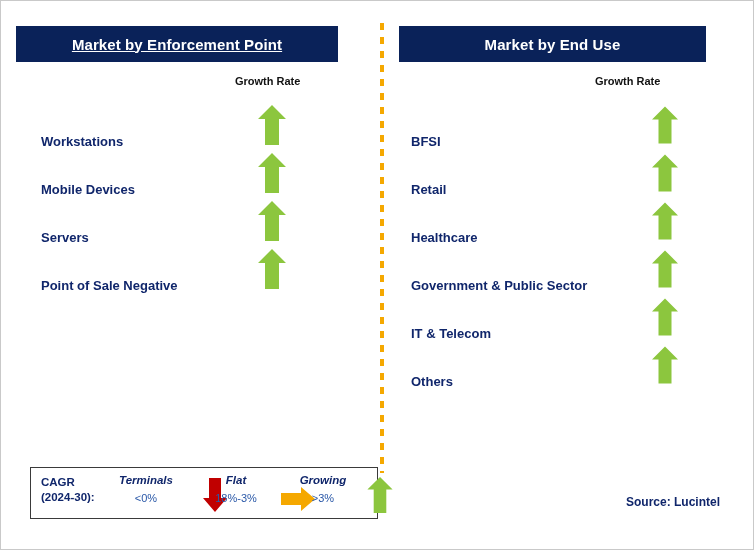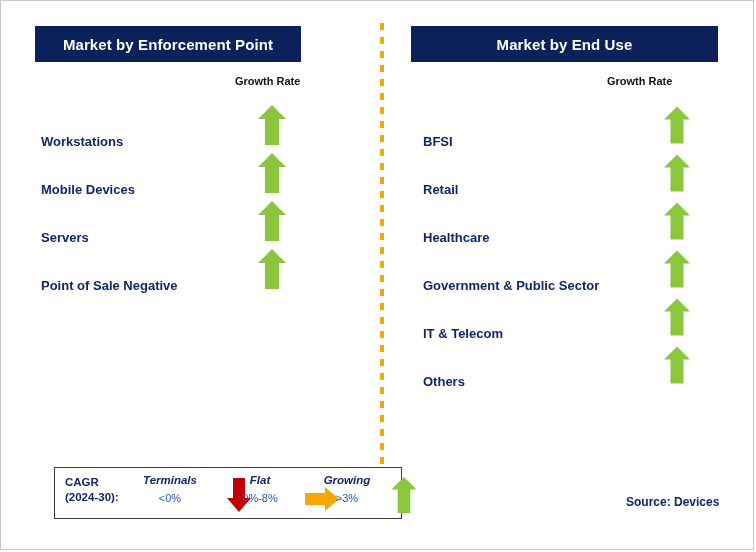--- a/index.html
+++ b/index.html
@@ -22,36 +22,36 @@
     box-sizing: border-box;
   }
 
   
   .panel {
     position: absolute;
     top: 0;
     height: 100%;
   }
   #panel-left  { left: 0px;   width: 368px; }
-  #panel-right { left: 380px; width: 364px; text-align: center; }
+  #panel-right { left: 368px; width: 364px; text-align: center; }
 
   .panel-header {
     position: absolute;
     top: 25px;
     height: 36px;
     background: #0a2259;
     color: #ffffff;
     font-size: 15px;
     font-weight: bold;
     display: flex;
     align-items: center;
     justify-content: center;
     letter-spacing: 0.1px;
   }
-  #panel-left .panel-header  { left: 34px; width: 266px; }
+  #panel-left .panel-header  { left: 15px; width: 322px; text-decoration: underline; }
   #panel-right .panel-header { left: 30px; width: 307px; }
 
   .growth-rate-label {
     position: absolute;
     top: 74px;
     font-size: 11px;
     font-weight: bold;
     color: #111111;
     white-space: nowrap;
   }
@@ -111,21 +111,20 @@
   
   #legend {
     position: absolute;
     left: 29px;
     top: 466px;
     width: 348px;
     height: 52px;
     border: 1.5px solid #3a3a3a;
     background: #ffffff;
     box-sizing: border-box;
-    margin-left: 24px;
   }
   .legend-title {
     position: absolute;
     left: 10px;
     top: 7px;
     font-size: 11.5px;
     font-weight: bold;
     color: #10266b;
     line-height: 15px;
     white-space: nowrap;
@@ -299,36 +298,36 @@
     </div>
 
     <span class="legend-icon" id="legend-icon-down">
       <svg class="arrow-down-svg" width="24" height="34" viewBox="0 0 24 34" aria-hidden="true">
         <polygon points="6,0 18,0 18,20 24,20 12,34 0,20 6,20" fill="#c00000"></polygon>
       </svg>
     </span>
 
     <div class="legend-group" id="legend-group-flat">
       <span class="legend-word">Flat</span>
-      <span class="legend-range">0%-8%</span>
+      <span class="legend-range">18%-3%</span>
     </div>
 
     <span class="legend-icon" id="legend-icon-right">
       <svg class="arrow-right-svg" width="34" height="24" viewBox="0 0 34 24" aria-hidden="true">
         <polygon points="0,6 20,6 20,0 34,12 20,24 20,18 0,18" fill="#f5a800"></polygon>
       </svg>
     </span>
 
     <div class="legend-group" id="legend-group-growing">
       <span class="legend-word">Growing</span>
       <span class="legend-range">&gt;3%</span>
     </div>
 
     <span class="legend-icon" id="legend-icon-up">
       <svg class="arrow-up-svg" width="26" height="36" viewBox="0 0 28 40" aria-hidden="true">
         <polygon points="14,0 28,14 21,14 21,40 7,40 7,14 0,14" fill="#8cc63e"></polygon>
       </svg>
     </span>
   </div>
 
-  <div id="source">Source: Devices</div>
+  <div id="source">Source: Lucintel</div>
 
 </div>
 
 </body></html>

